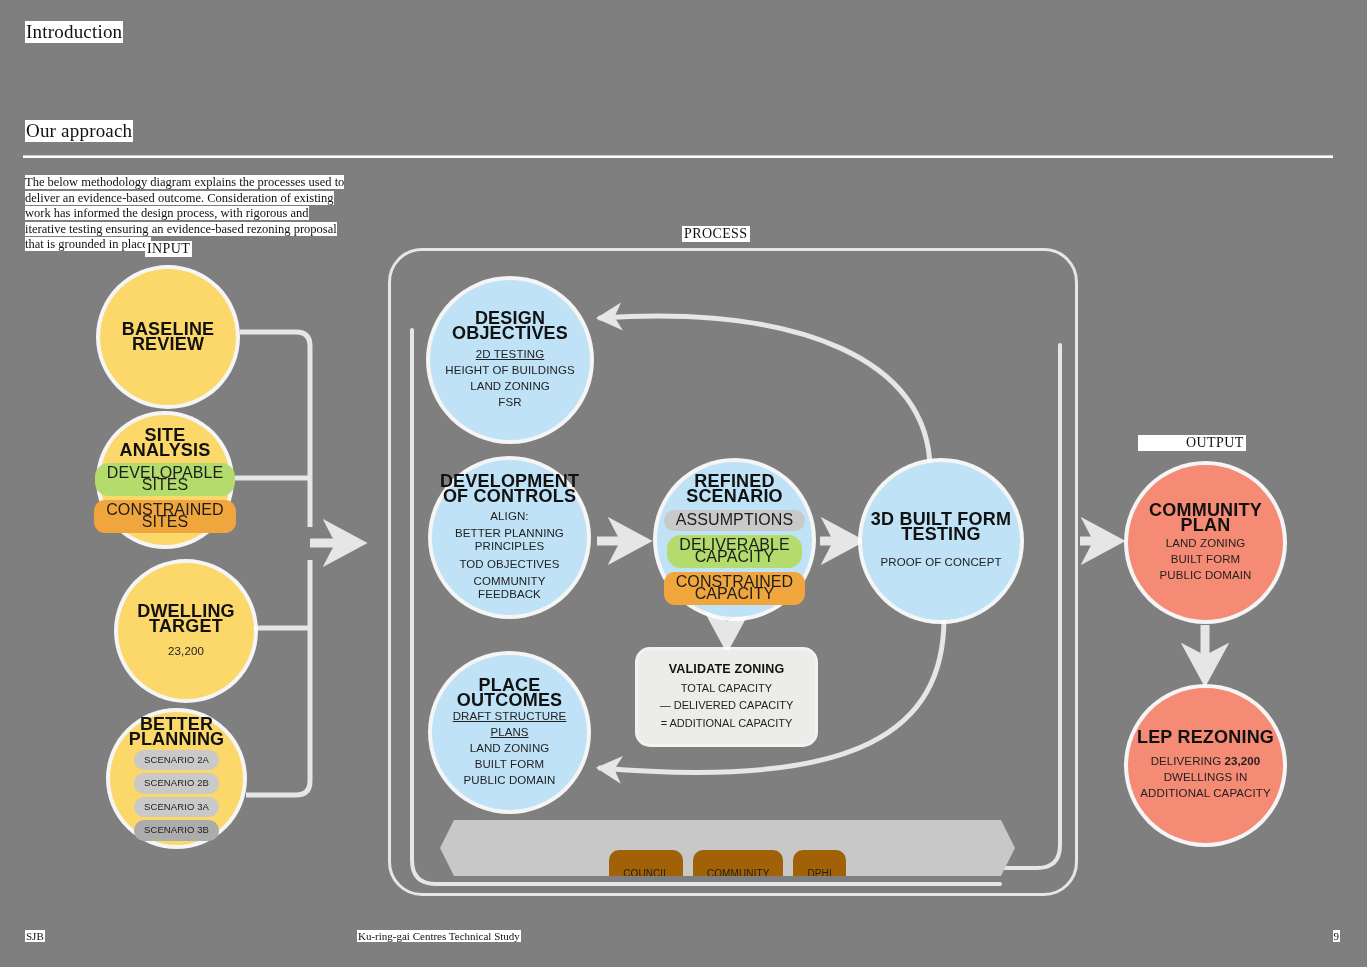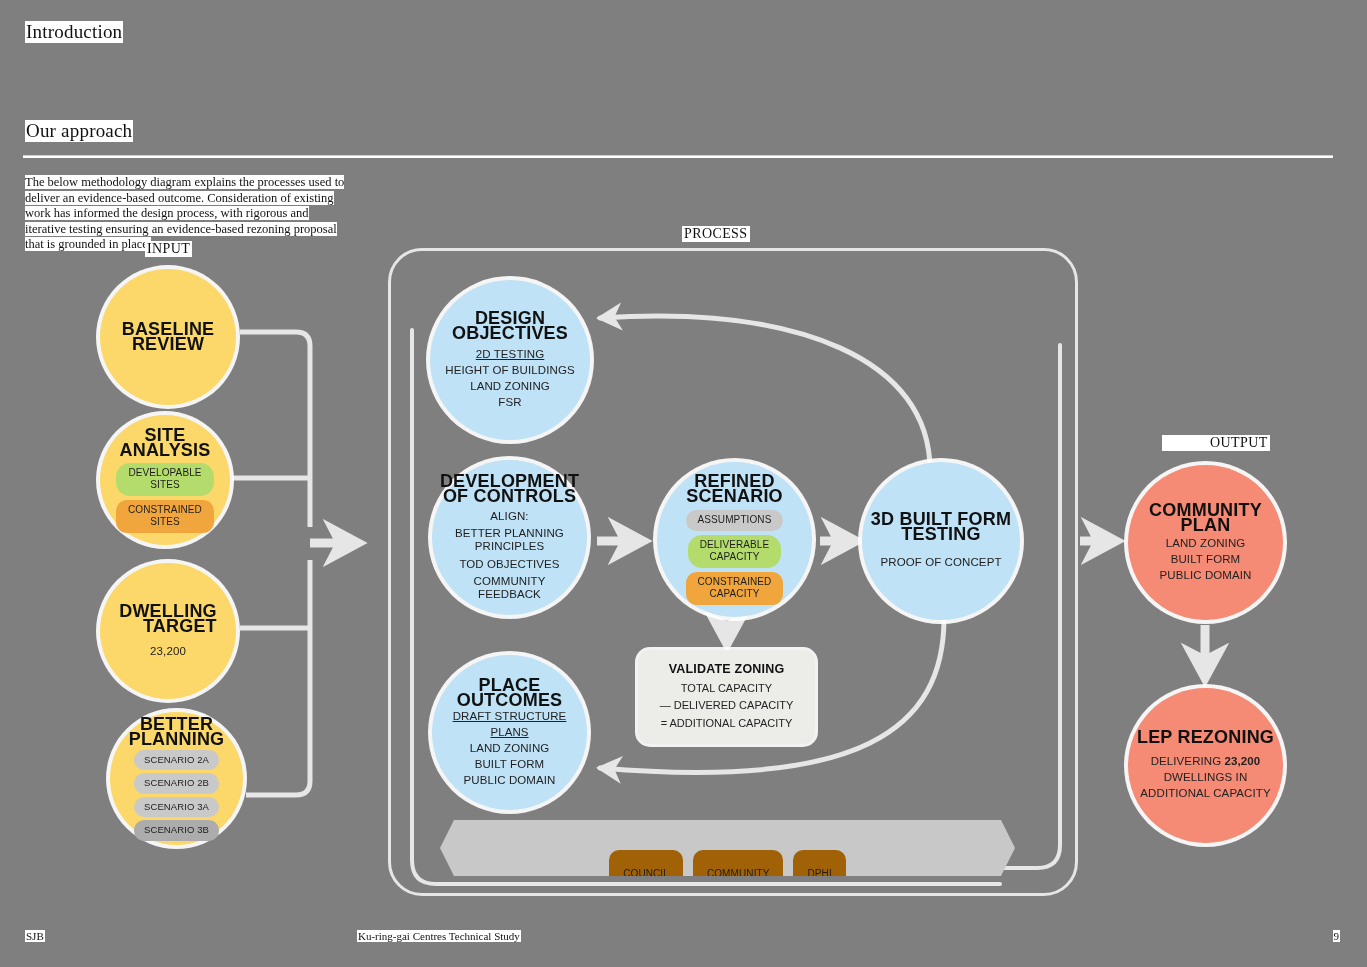--- a/index.html
+++ b/index.html
@@ -83,21 +83,21 @@
     font-family: "Liberation Serif", serif;
     font-size: 14px;
     color: #111;
     background: #fff;
     padding: 0 2px;
     white-space: nowrap;
     letter-spacing: 0.4px;
   }
   #label-input   { left: 145px; top: 241px; }
   #label-process { left: 682px; top: 226px; }
-  #label-output  { left: 1162px; top: 435px; padding-left: 48px; }
+  #label-output  { left: 1138px; top: 435px; padding-left: 48px; }
 
   
   .circle {
     position: absolute;
     border-radius: 50%;
     display: flex;
     flex-direction: column;
     align-items: center;
     justify-content: center;
     text-align: center;
@@ -122,21 +122,21 @@
     line-height: 16px;
     letter-spacing: 0.1px;
     white-space: pre-line;
   }
   .node-sub.underline { text-decoration: underline; }
   .node-sub.tight { line-height: 13px; }
   .node-sub b { font-weight: bold; }
 
   .pill {
     border-radius: 14px;
-    font-size: 10px;
+    font-size: 16px;
     color: #1d1d1d;
     line-height: 12.5px;
     padding: 4px 12px;
     text-align: center;
     white-space: pre-line;
     letter-spacing: 0.1px;
   }
   .pill.green  { background: #B3DC6C; }
   .pill.orange { background: #F0A63C; border-radius: 11px; }
   .pill.grey   { background: #C9C9C9; }
@@ -144,21 +144,21 @@
   .pill.scen   {
     font-size: 9.5px;
     padding: 4px 10px;
     border-radius: 10px;
     margin-top: 3px;
   }
 
   
   #node-baseline-review { left: 100px; top: 269px; width: 136px; height: 136px; justify-content: center; }
   #node-site-analysis   { left: 100px; top: 415px; width: 130px; height: 130px; }
-  #node-dwelling-target { left: 100px; top: 563px; width: 136px; height: 136px; text-align: right; }
+  #node-dwelling-target { left: 118px; top: 563px; width: 136px; height: 136px; }
   #node-better-planning { left: 110px; top: 712px; width: 133px; height: 133px; }
 
   #node-design-objectives { left: 430px; top: 280px; width: 160px; height: 160px; }
   #node-dev-controls      { left: 432px; top: 460px; width: 155px; height: 155px; }
   #node-refined-scenario  { left: 657px; top: 462px; width: 155px; height: 155px; }
   #node-built-form        { left: 862px; top: 462px; width: 158px; height: 158px; }
   #node-place-outcomes    { left: 432px; top: 655px; width: 155px; height: 155px; }
 
   #node-structure-plan { left: 1128px; top: 465px; width: 155px; height: 155px; }
   #node-lep-rezoning   { left: 1128px; top: 688px; width: 155px; height: 155px; }

